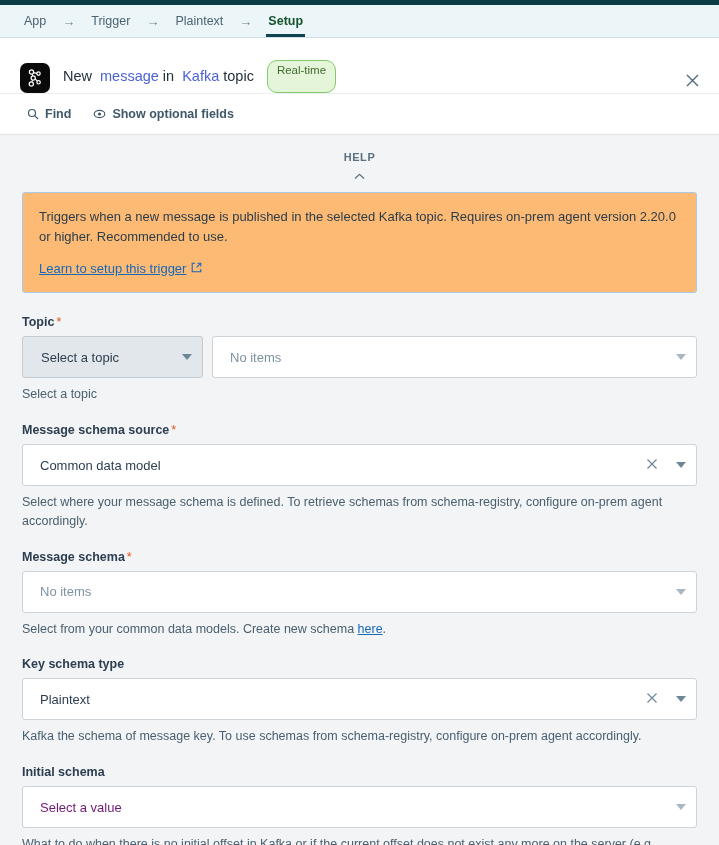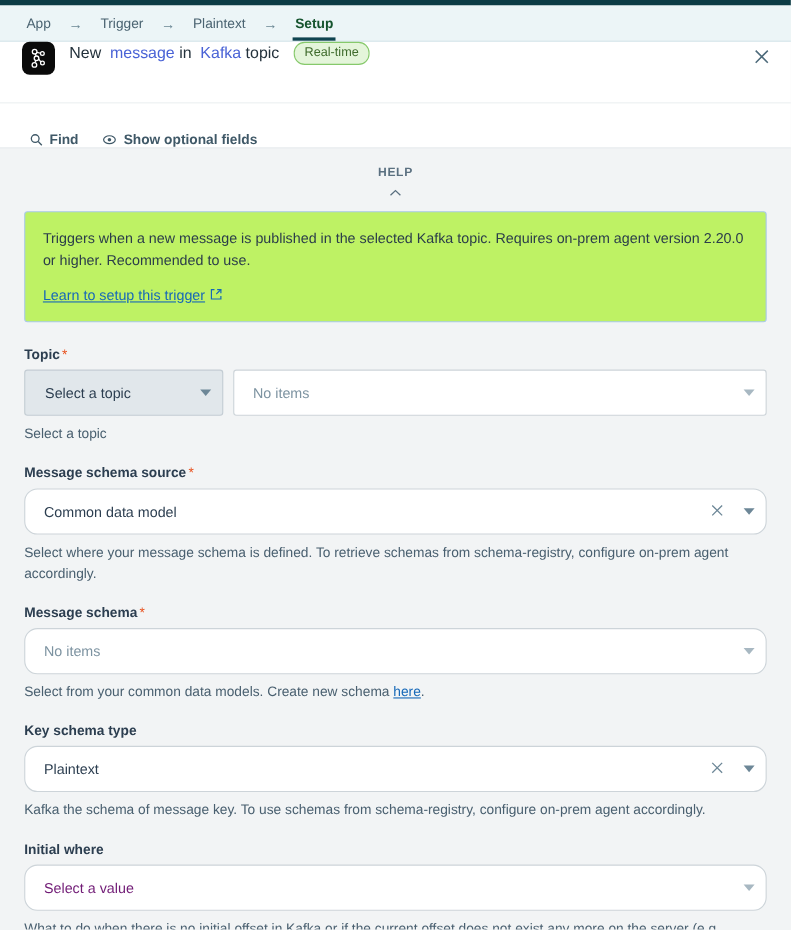--- a/index.html
+++ b/index.html
@@ -67,21 +67,21 @@
   }
 
   
   .card {
     background: #ffffff;
     border-bottom: 1px solid #e2e6e9;
   }
   .card-header {
     height: 56px;
     display: flex;
-    align-items: flex-start;
+    align-items: flex-end;
     padding: 0 14px 0 20px;
     border-bottom: 1px solid #eceff1;
   }
   .kafka-icon {
     width: 30px; height: 30px;
     border-radius: 7px;
     background: #0a0a0a;
     position: relative;
     flex: 0 0 auto;
     margin-right: 13px;
@@ -96,41 +96,41 @@
   }
   .title .lnk {
     color: #4a63d6;
     margin: 0 4px;
     cursor: pointer;
   }
   .title .plain { margin-right: 4px; }
   .badge {
     margin-left: 9px;
     display: inline-block;
-    padding: 2px 9px 3px;
+    padding: 2px 9px 15px;
     border: 1px solid #86c96b;
     background: #e4f5da;
     border-radius: 10px;
     font-size: 11.5px;
     color: #3f6b2c;
     line-height: 1.25;
   }
   .close-btn {
     margin-left: auto;
     width: 26px; height: 26px;
     display: flex; align-items: center; justify-content: center;
     cursor: pointer;
     color: #4d6a7a;
   }
 
   
   .toolbar {
     height: 40px;
     display: flex;
-    align-items: flex-end;
+    align-items: center;
     padding-left: 27px;
     gap: 22px;
   }
   .tool {
     display: flex;
     align-items: center;
     gap: 6px;
     font-size: 12.5px;
     color: #3f5867;
     font-weight: bold;
@@ -150,21 +150,21 @@
     font-size: 11px;
     font-weight: bold;
     letter-spacing: 0.6px;
     color: #5b7080;
     margin-bottom: 10px;
     cursor: pointer;
     flex-direction: column;
   }
   .help-box {
     border: 1px solid #a9c9e8;
-    background: #bef264;
+    background: #fdba74;
     border-radius: 3px;
     padding: 14px 16px 16px;
     margin-bottom: 22px;
   }
   .help-text {
     font-size: 13px;
     line-height: 1.55;
     color: #2b3d4a;
     margin: 0 0 14px 0;
   }
@@ -196,21 +196,21 @@
     border-radius: 3px;
     background: #ffffff;
     display: flex;
     align-items: center;
     padding: 0 10px 0 17px;
     font-size: 13px;
     color: #2c3e50;
     cursor: pointer;
     position: relative;
   }
-  .select.full { width: 100%; border-radius: 12px; }
+  .select.full { width: 100%; }
   .select.grey {
     background: #e1e7eb;
     border-color: #c3ccd3;
     width: 181px;
     flex: 0 0 181px;
     padding-left: 18px;
   }
   .select.grow { flex: 1 1 auto; }
   .select .val { flex: 1 1 auto; }
   .select .val.muted { color: #7d93a1; }
@@ -407,21 +407,21 @@
           <svg width="12" height="12" viewBox="0 0 12 12">
             <path d="M1.5 1.5 L10.5 10.5 M10.5 1.5 L1.5 10.5" stroke="#6d8797" stroke-width="1.2" fill="none"></path>
           </svg>
         </span>
         <span class="caret"></span>
       </div>
       <div class="hint">Kafka the schema of message key. To use schemas from schema-registry, configure on-prem agent accordingly.</div>
     </div>
 
     <div class="field">
-      <div class="field-label">Initial where</div>
+      <div class="field-label">Initial schema</div>
       <div class="select full">
         <span class="val placeholder">Select a value</span>
         <span class="caret light"></span>
       </div>
       <div class="hint">What to do when there is no initial offset in Kafka or if the current offset does not exist any more on the server (e.g. because that data has been deleted).</div>
     </div>
 
   </div>
 </div>
 

